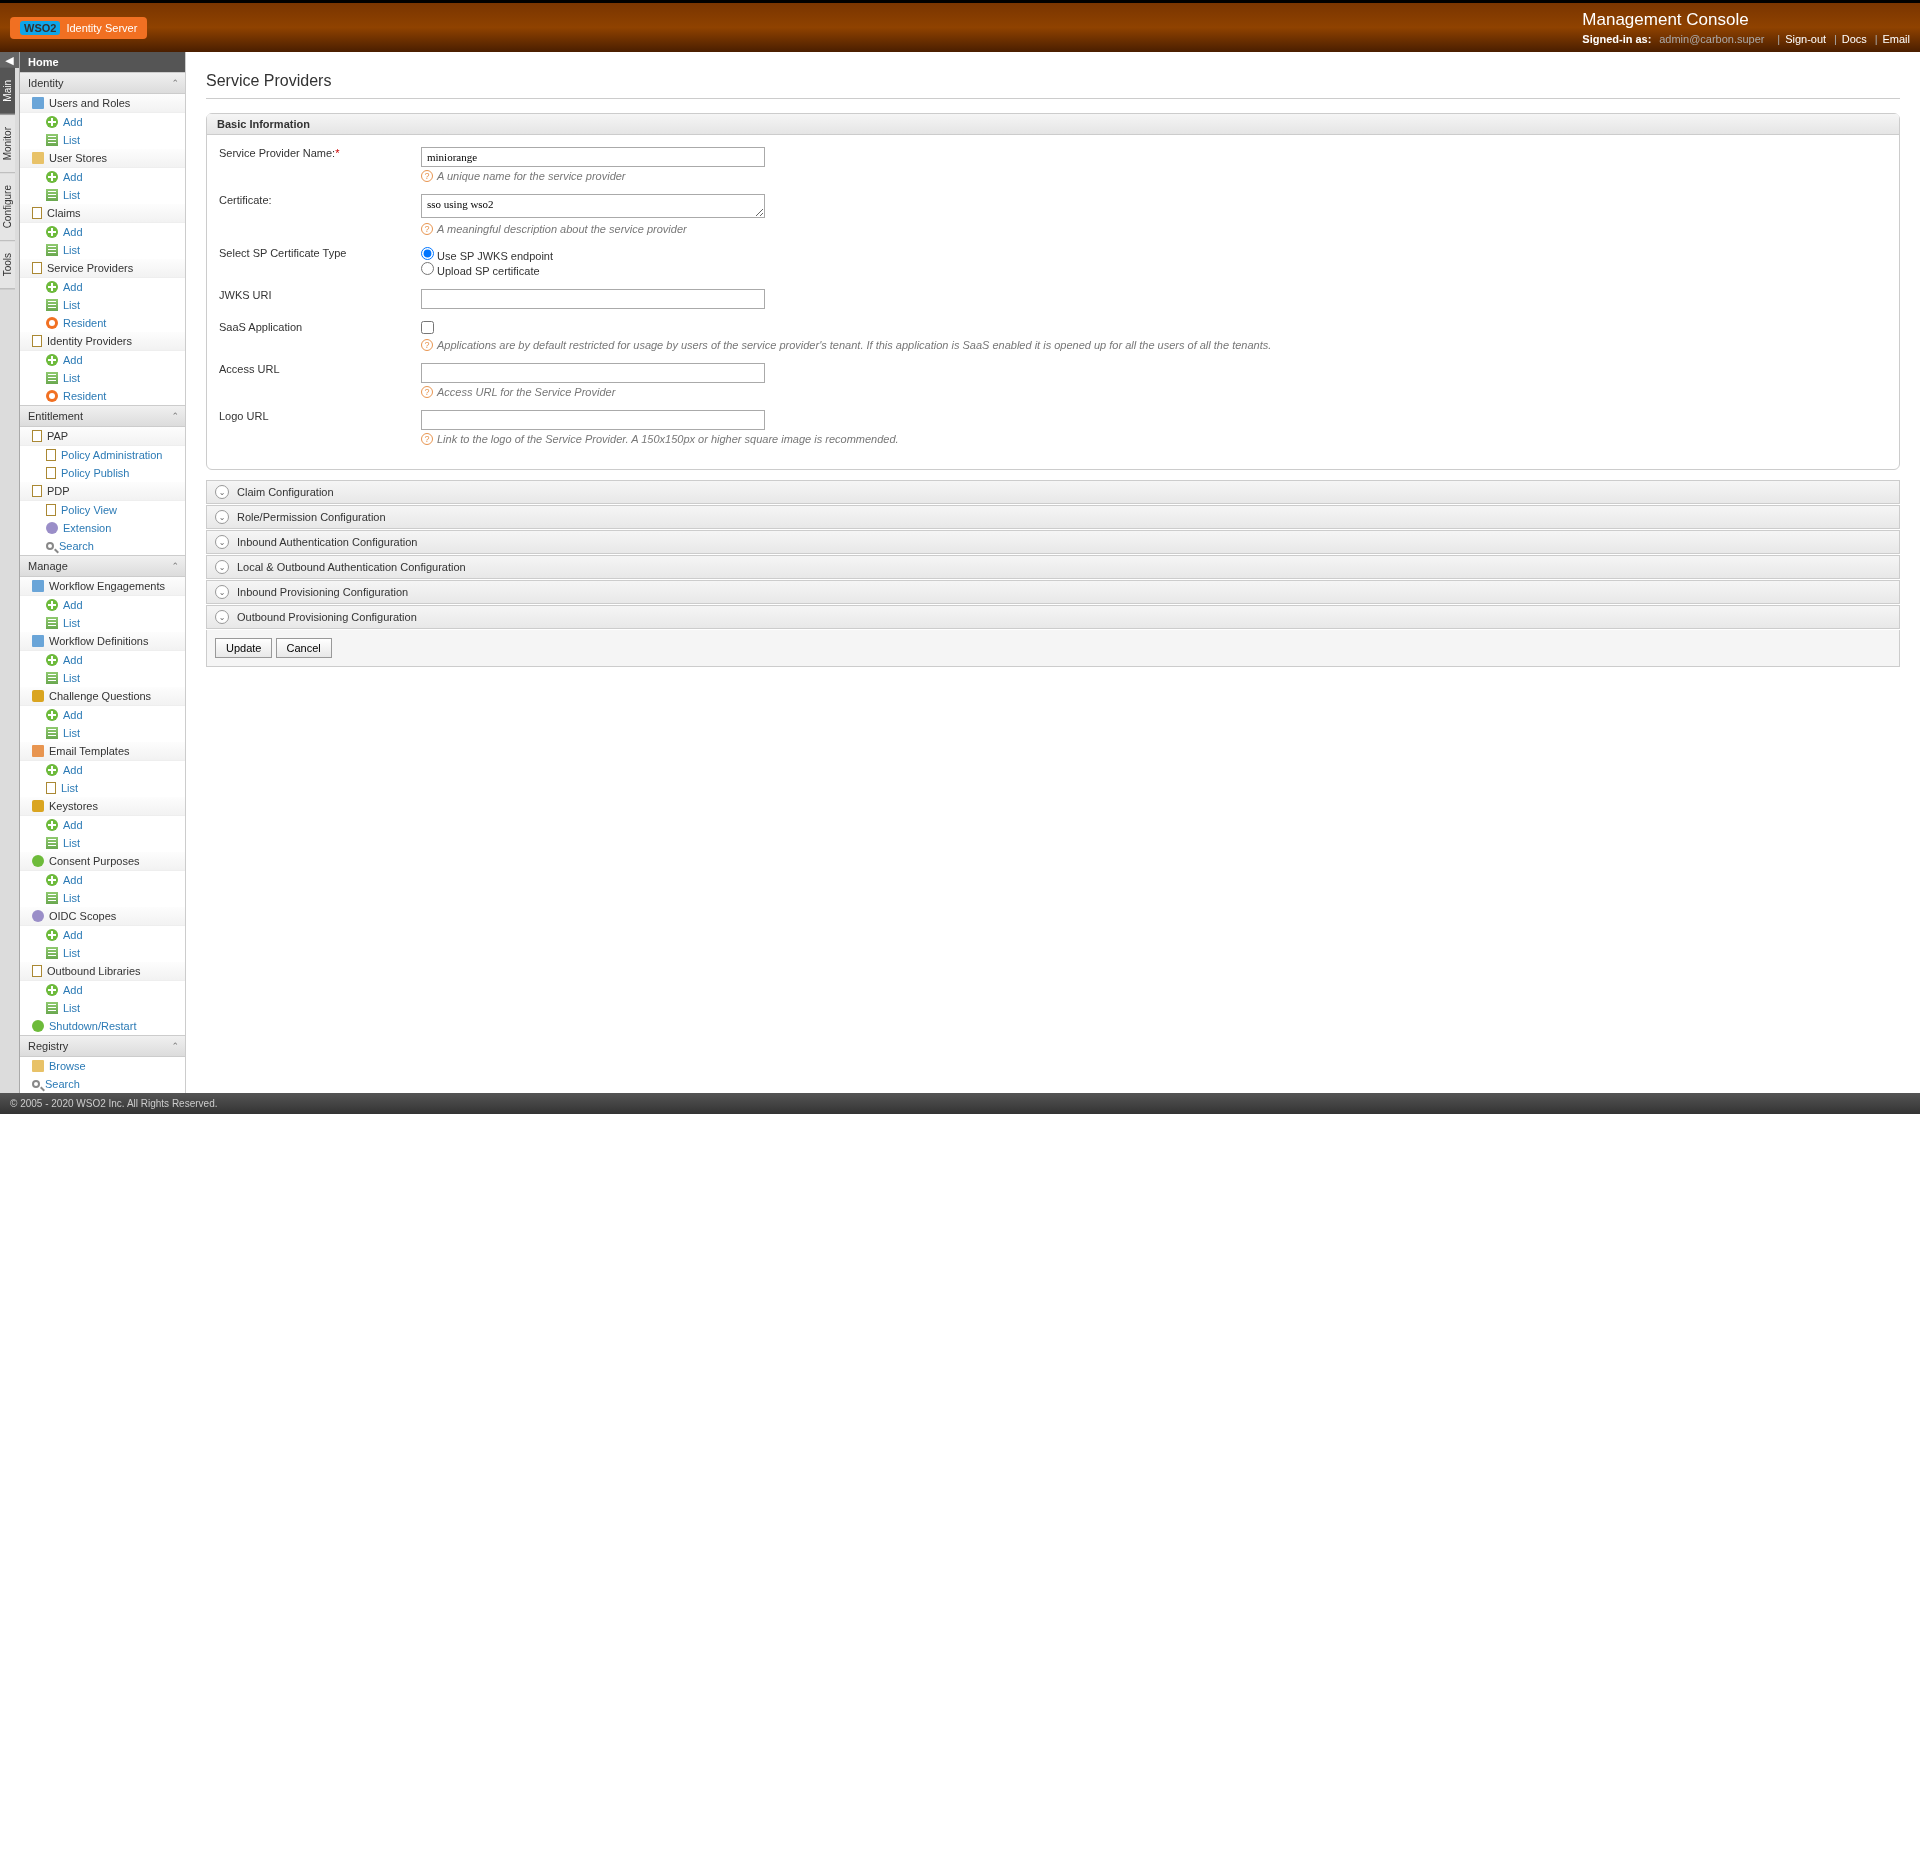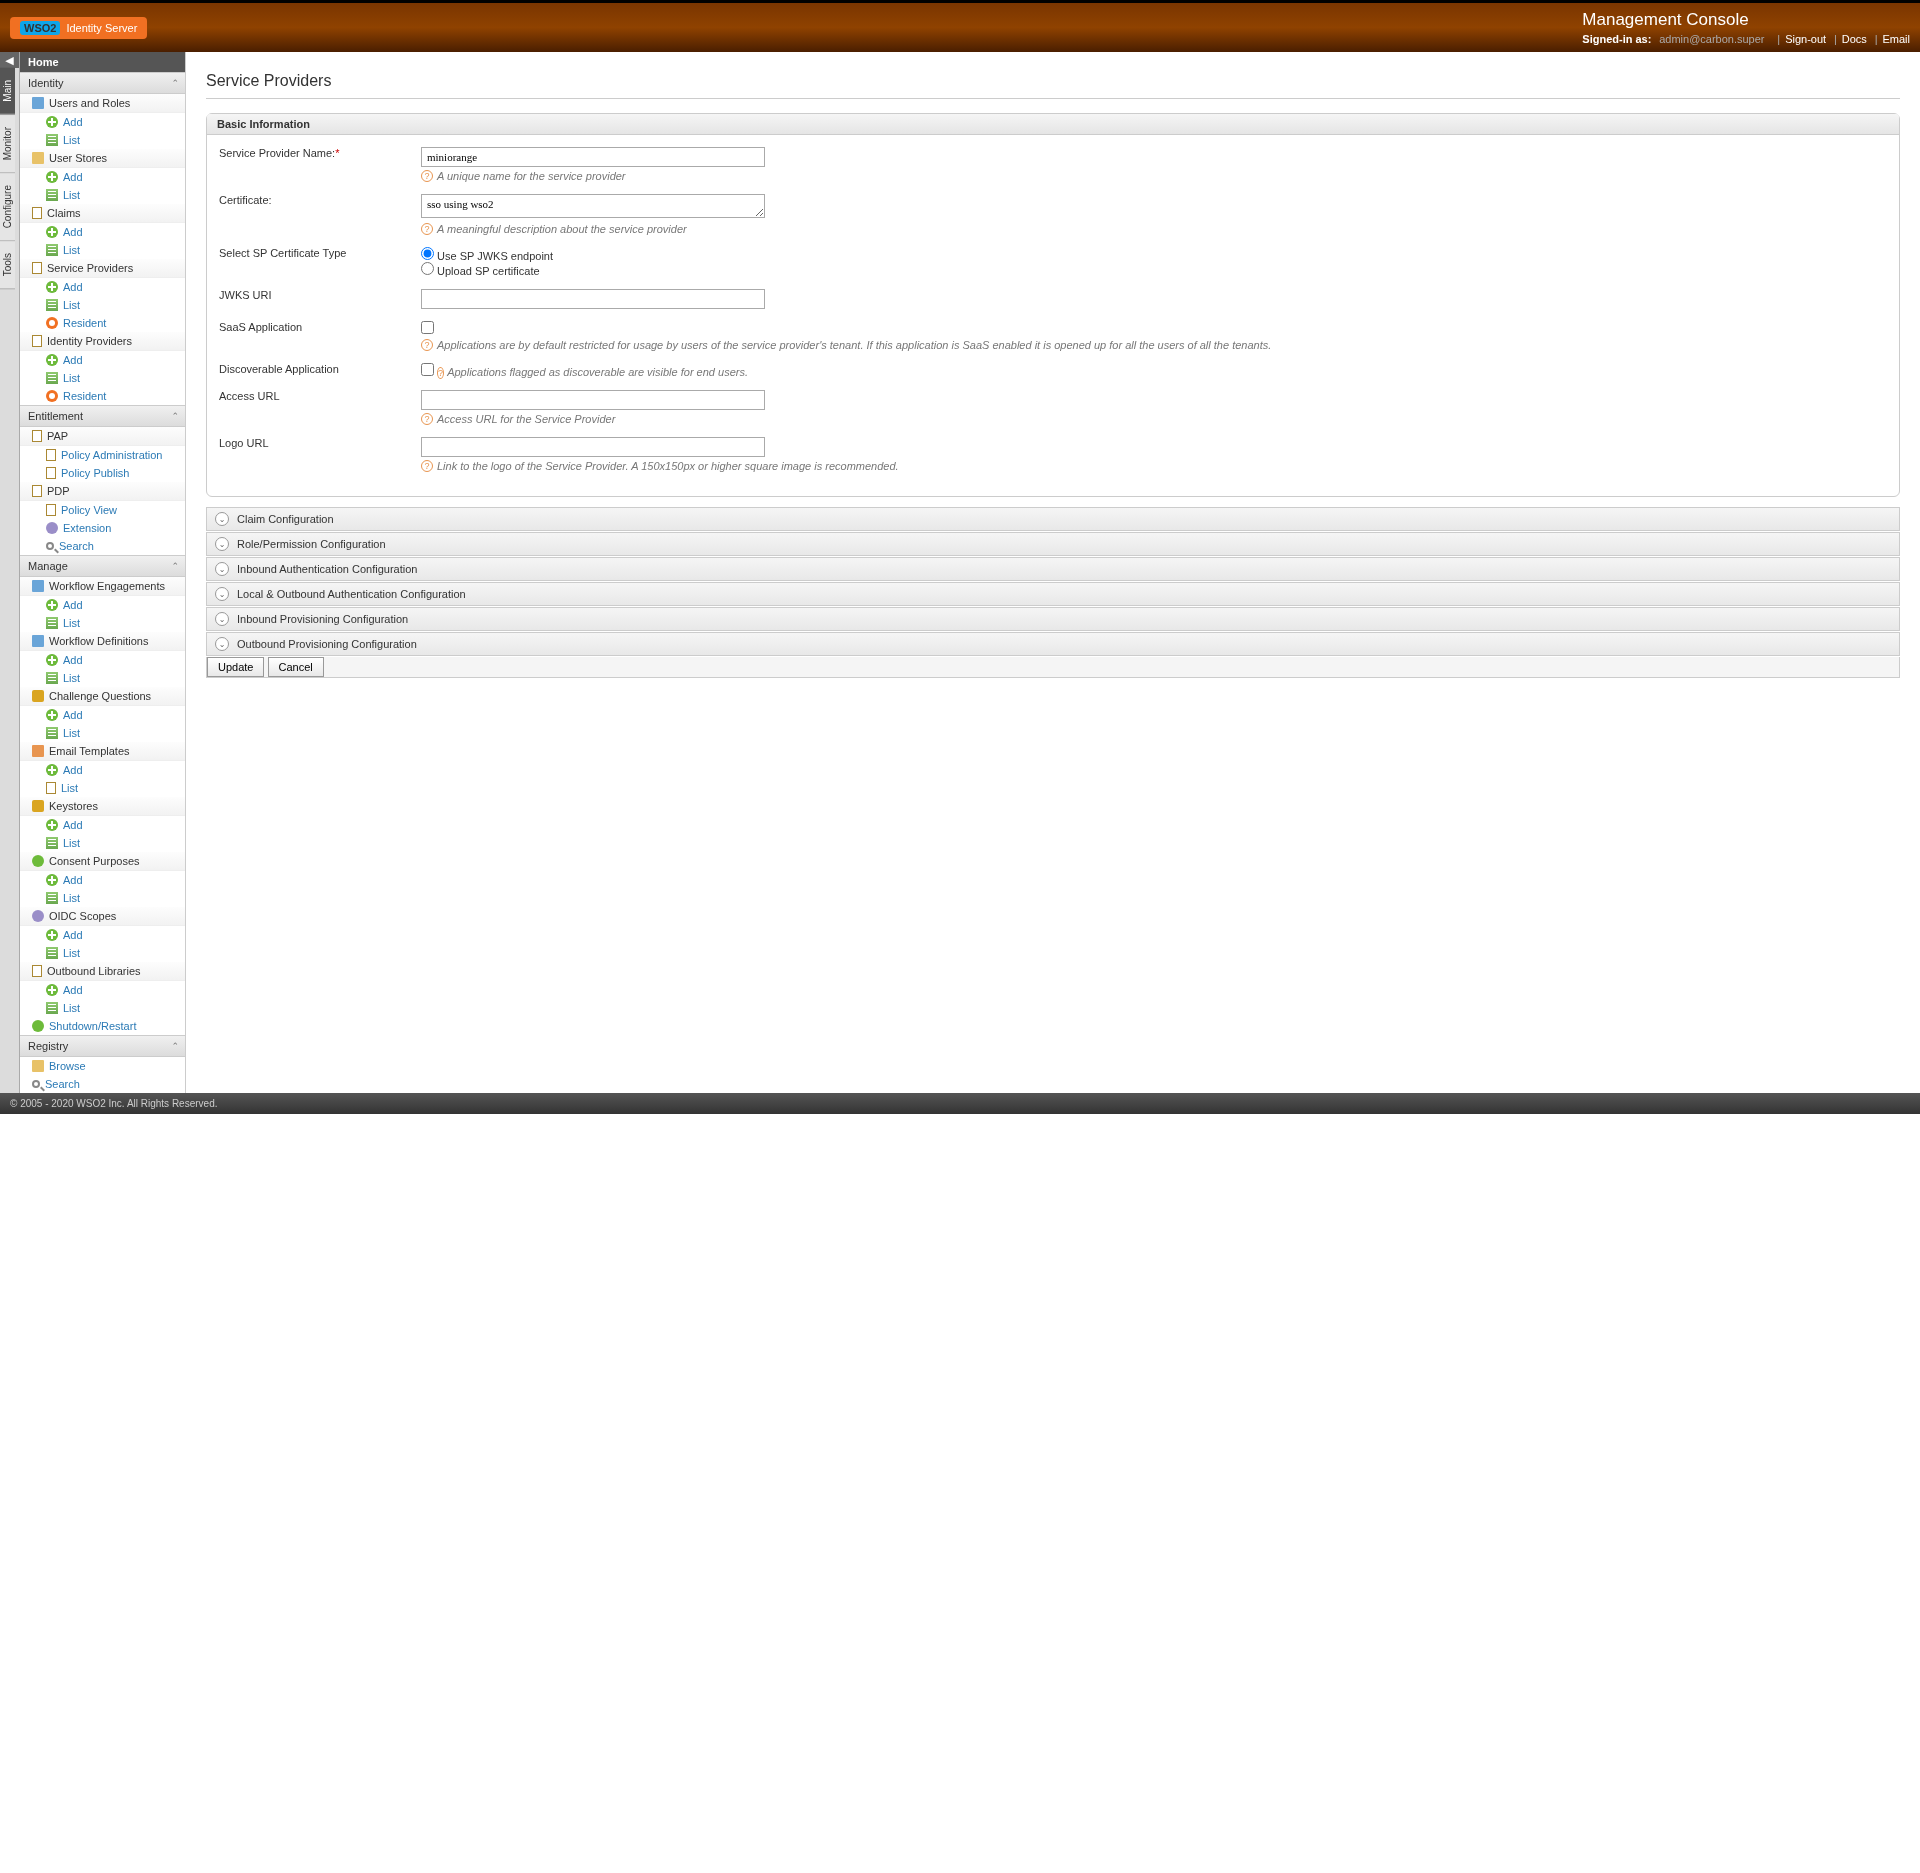--- a/index.html
+++ b/index.html
@@ -53,21 +53,21 @@
 .form-row{display:flex;align-items:flex-start;margin-bottom:12px}
 .form-label{width:202px;flex-shrink:0}
 .form-field{flex:1}
 .form-field input[type=text],.form-field textarea{border:1px solid #aaa;padding:3px 5px;width:344px;font-family:Verdana}
 .form-field textarea{height:24px;resize:both}
 .help{color:#777;font-style:italic;margin-top:3px;display:flex;align-items:center;gap:4px}
 .help-ic{width:12px;height:12px;border:1px solid #e89550;border-radius:50%;color:#e89550;font-size:9px;text-align:center;line-height:10px;font-style:normal;flex-shrink:0}
 .req{color:#c00}
 .accordion{border:1px solid #ccc;background:linear-gradient(#f5f5f5,#e8e8e8);padding:4px 8px;margin-bottom:1px;display:flex;align-items:center;gap:8px;cursor:pointer}
 .acc-ic{width:14px;height:14px;border:1px solid #999;border-radius:50%;background:#fff;display:flex;align-items:center;justify-content:center;font-size:8px;color:#666}
-.btn-row{background:#f5f5f5;border:1px solid #ccc;border-top:none;padding:0}
+.btn-row{background:#f5f5f5;border:1px solid #ccc;border-top:none;padding:8px}
 .btn{background:linear-gradient(#fff,#e8e8e8);border:1px solid #999;padding:3px 10px;cursor:pointer;font-size:11px}
 .footer{background:linear-gradient(#555,#333);color:#ccc;padding:5px 10px;font-size:10px}
 </style>
 </head>
 <body>
 
 <div class="top-dark"></div>
 <div class="header">
   <div class="logo">
     <span class="logo-badge"><span>WSO2</span></span>
@@ -372,26 +372,20 @@
           <div class="form-label">SaaS Application</div>
           <div class="form-field">
             <input type="checkbox" style="">
             <div class="help">
                 <span class="help-ic">?</span>
                 <span>Applications are by default restricted for usage by users of the service provider's tenant. If this application is SaaS enabled it is opened up for all the users of all the tenants.</span>
               </div>
           </div>
         </div>
 
-        <div class="form-row">
-          <div class="form-label">Discoverable Application</div>
-          <div class="form-field">
-            <input type="checkbox" style=""> <span class="help-ic">?</span> <i style="color:#777">Applications flagged as discoverable are visible for end users.</i>
-          </div>
-        </div>
 
         <div class="form-row">
           <div class="form-label">Access URL</div>
           <div class="form-field">
             <input type="text" style="">
             <div class="help">
                 <span class="help-ic">?</span>
                 <span>Access URL for the Service Provider</span>
               </div>
           </div>

